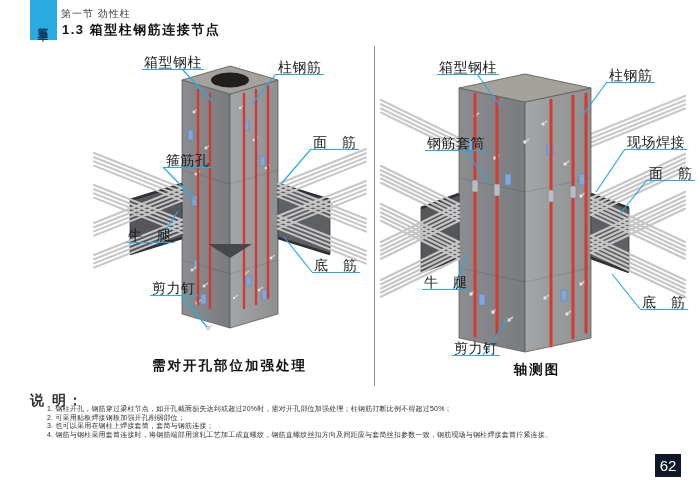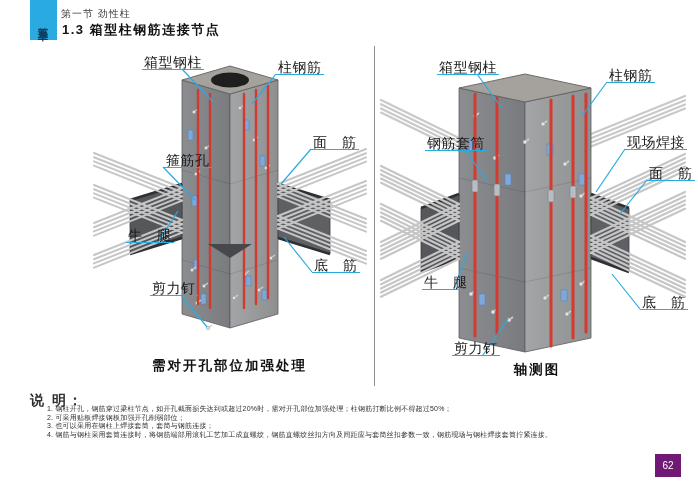--- a/index.html
+++ b/index.html
@@ -19,22 +19,22 @@
   .fig-label{position:absolute;font-size:14px;color:#1a1a1a;letter-spacing:.5px;white-space:nowrap;
     border-bottom:1.2px solid #29abe2;padding:0 2px 1px 2px;line-height:12px;}
   .caption{position:absolute;width:100%;text-align:center;font-size:13.5px;font-weight:bold;color:#111;letter-spacing:2px;}
   .panel.left .caption{left:28px;top:311px;}
   .panel.right .caption{left:0;top:315px;}
   
   .notes{position:absolute;left:30px;top:396px;width:660px;color:#2e2e2e;}
   .notes-heading{font-size:14px;font-weight:bold;letter-spacing:2px;line-height:9px;}
   .note-item{font-size:7px;line-height:8.7px;margin-left:17px;letter-spacing:.2px;}
   
-  .page-num{position:absolute;left:655px;top:454px;width:26px;height:23px;background:#701a75;color:#fff;
-    font-size:10px;display:flex;align-items:center;justify-content:center;}
+  .page-num{position:absolute;left:655px;top:454px;width:26px;height:23px;background:#0f172a;color:#fff;
+    font-size:15px;display:flex;align-items:center;justify-content:center;}
   .leader{stroke:#29abe2;stroke-width:1.2;fill:none;}
 </style>
 </head>
 <body>
 
 <div class="page">
 
   <div class="chapter-badge">第五章</div>
   <div class="section">第一节 劲性柱</div>
   <div class="title">1.3 箱型柱钢筋连接节点</div>

